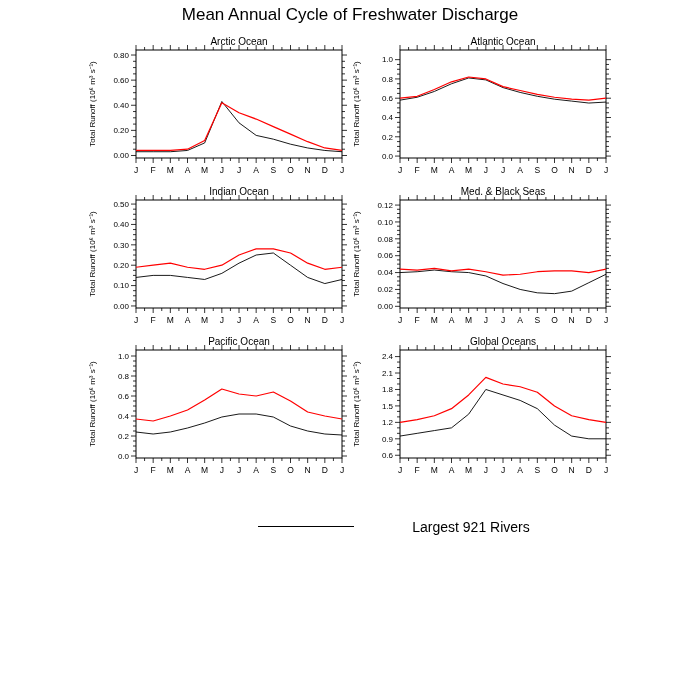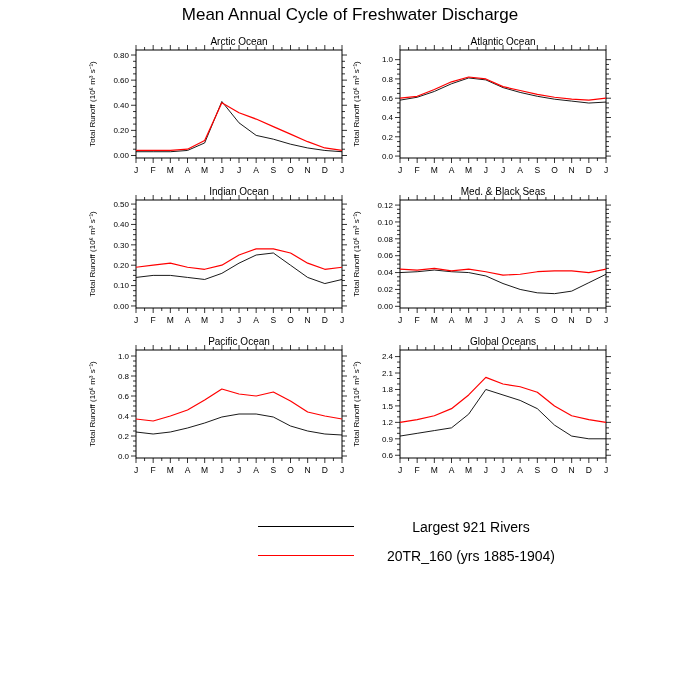--- a/index.html
+++ b/index.html
@@ -751,18 +751,14 @@
           <polyline points="52,102.07106598984772 69.16666666666667,99.32994923857868 86.33333333333334,96.58883248730965 103.5,93.8477157360406 120.66666666666667,80.14213197969542 137.83333333333331,55.47208121827411 155,60.954314720812185 172.16666666666669,66.43654822335026 189.33333333333334,74.65989847715736 206.5,91.10659898477158 223.66666666666666,102.07106598984772 240.83333333333334,104.81218274111676 258,104.81218274111676" fill="none" stroke="#000000" stroke-width="0.9" stroke-linejoin="round"></polyline>
           <polyline points="52,88.36548223350253 69.16666666666667,85.62436548223351 86.33333333333334,81.78680203045685 103.5,74.65989847715736 120.66666666666667,60.954314720812185 137.83333333333331,43.411167512690355 155,49.98984771573605 172.16666666666669,52.73096446700508 189.33333333333334,58.21319796954315 206.5,71.91878172588832 223.66666666666666,81.78680203045685 240.83333333333334,85.62436548223351 258,88.36548223350253" fill="none" stroke="#ff0000" stroke-width="1.2" stroke-linejoin="round"></polyline>
         </svg>
       </div>
     </div>
   <div class="legend">
       <div class="legend-row">
         <div class="legend-line" style="border-top-color: rgb(0, 0, 0);"></div>
         <span class="legend-label">Largest 921 Rivers</span>
       </div>
-      <div class="legend-row">
-        <div class="legend-line" style="border-top-color: rgb(255, 0, 0);"></div>
-        <span class="legend-label">20TR_160 (yrs 1885-1904)</span>
-      </div>
     </div>
 </div>
 
 </body></html>

